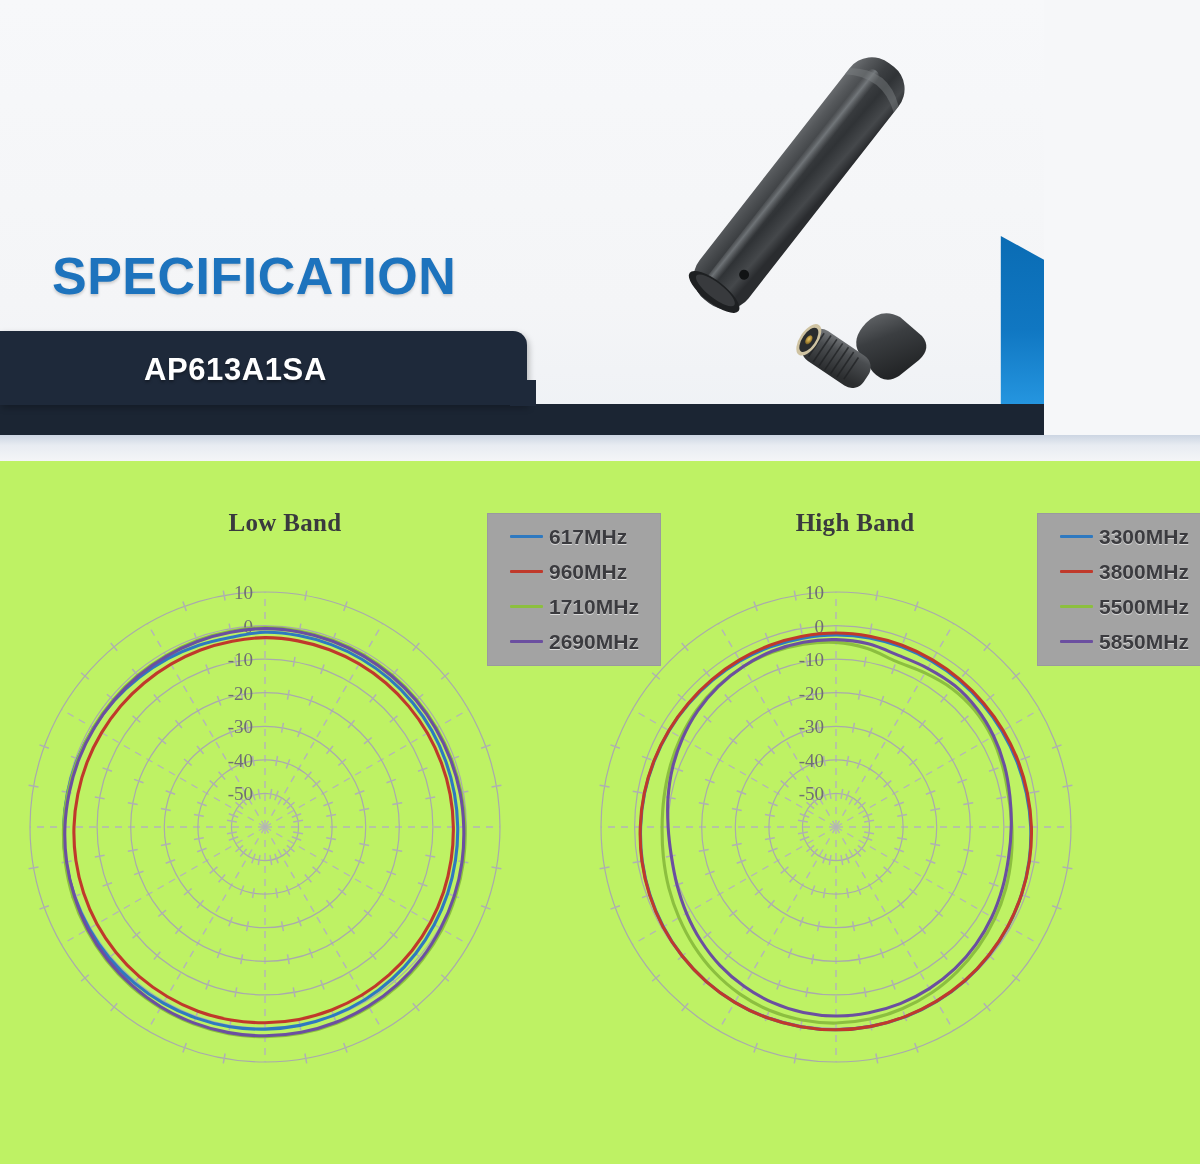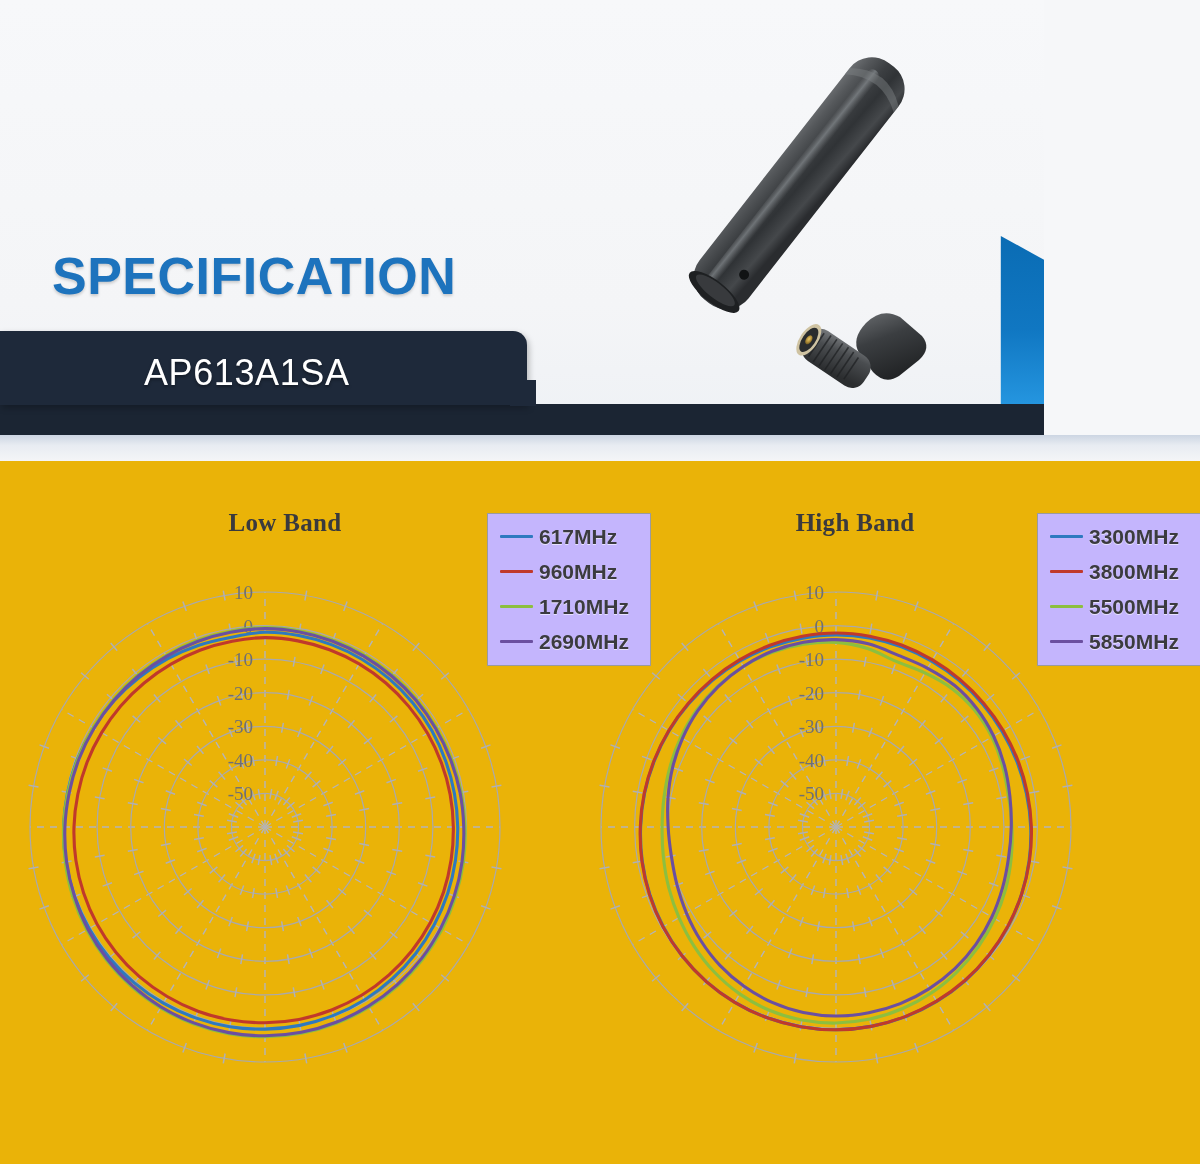--- a/index.html
+++ b/index.html
@@ -50,55 +50,55 @@
     background:#1e293a;
     border-top-right-radius:14px;
     box-shadow:2px 3px 6px rgba(0,0,0,.25);
   }
   #model-plate-corner{
     position:absolute;left:510px;top:380px;width:26px;height:26px;
     background:#1e293a;
   }
   #model-name{
     position:absolute;left:144px;top:352px;
-    color:#ffffff;font-size:36px;font-weight:normal;letter-spacing:.6px;
+    color:#ffffff;font-size:31px;font-weight:bold;letter-spacing:.6px;
     text-shadow:0 2px 3px rgba(0,0,0,.35);
   }
 
   
   #under-bar{
     position:absolute;left:0;top:435px;width:1200px;height:26px;
     background:linear-gradient(180deg,#ccd5e2 0%,#e8ecf2 40%,#f4f5f7 100%);
   }
 
   
   #antenna-wrap{
     position:absolute;left:600px;top:30px;width:440px;height:375px;
   }
 
   
   #charts{
     position:absolute;left:0;top:461px;width:1200px;height:703px;
-    background:#eab308;
+    background:#bef264;
     text-decoration:underline;
   }
   .chart-title{
     position:absolute;
     font-family:"Liberation Serif", serif;
     font-weight:bold;font-size:25px;color:#3a3a3e;
     letter-spacing:.3px;
   }
   #title-low{left:130px;top:48px;width:310px;text-align:center;}
   #title-high{left:700px;top:48px;width:310px;text-align:center;}
 
   .legend-box{
     position:absolute;
-    background:#c4b5fd;
+    background:#a3a3a3;
     border:1.6px solid #9a9a9e;
-    padding:5px 8px 6px 12px;
+    padding:5px 8px 6px 22px;
   }
   #legend-low{left:487px;top:513px;width:142px;}
   #legend-high{left:1037px;top:513px;width:158px;}
   .legend-row{display:flex;align-items:center;height:35px;}
   .legend-swatch{width:33px;height:3.5px;margin-right:6px;flex:0 0 auto;border-radius:1px;}
   .legend-label{
     font-family:"Liberation Sans", sans-serif;
     font-weight:bold;font-size:21px;color:#3b3b3f;white-space:nowrap;
     text-shadow:0 1px 0 rgba(255,255,255,.6);
   }

